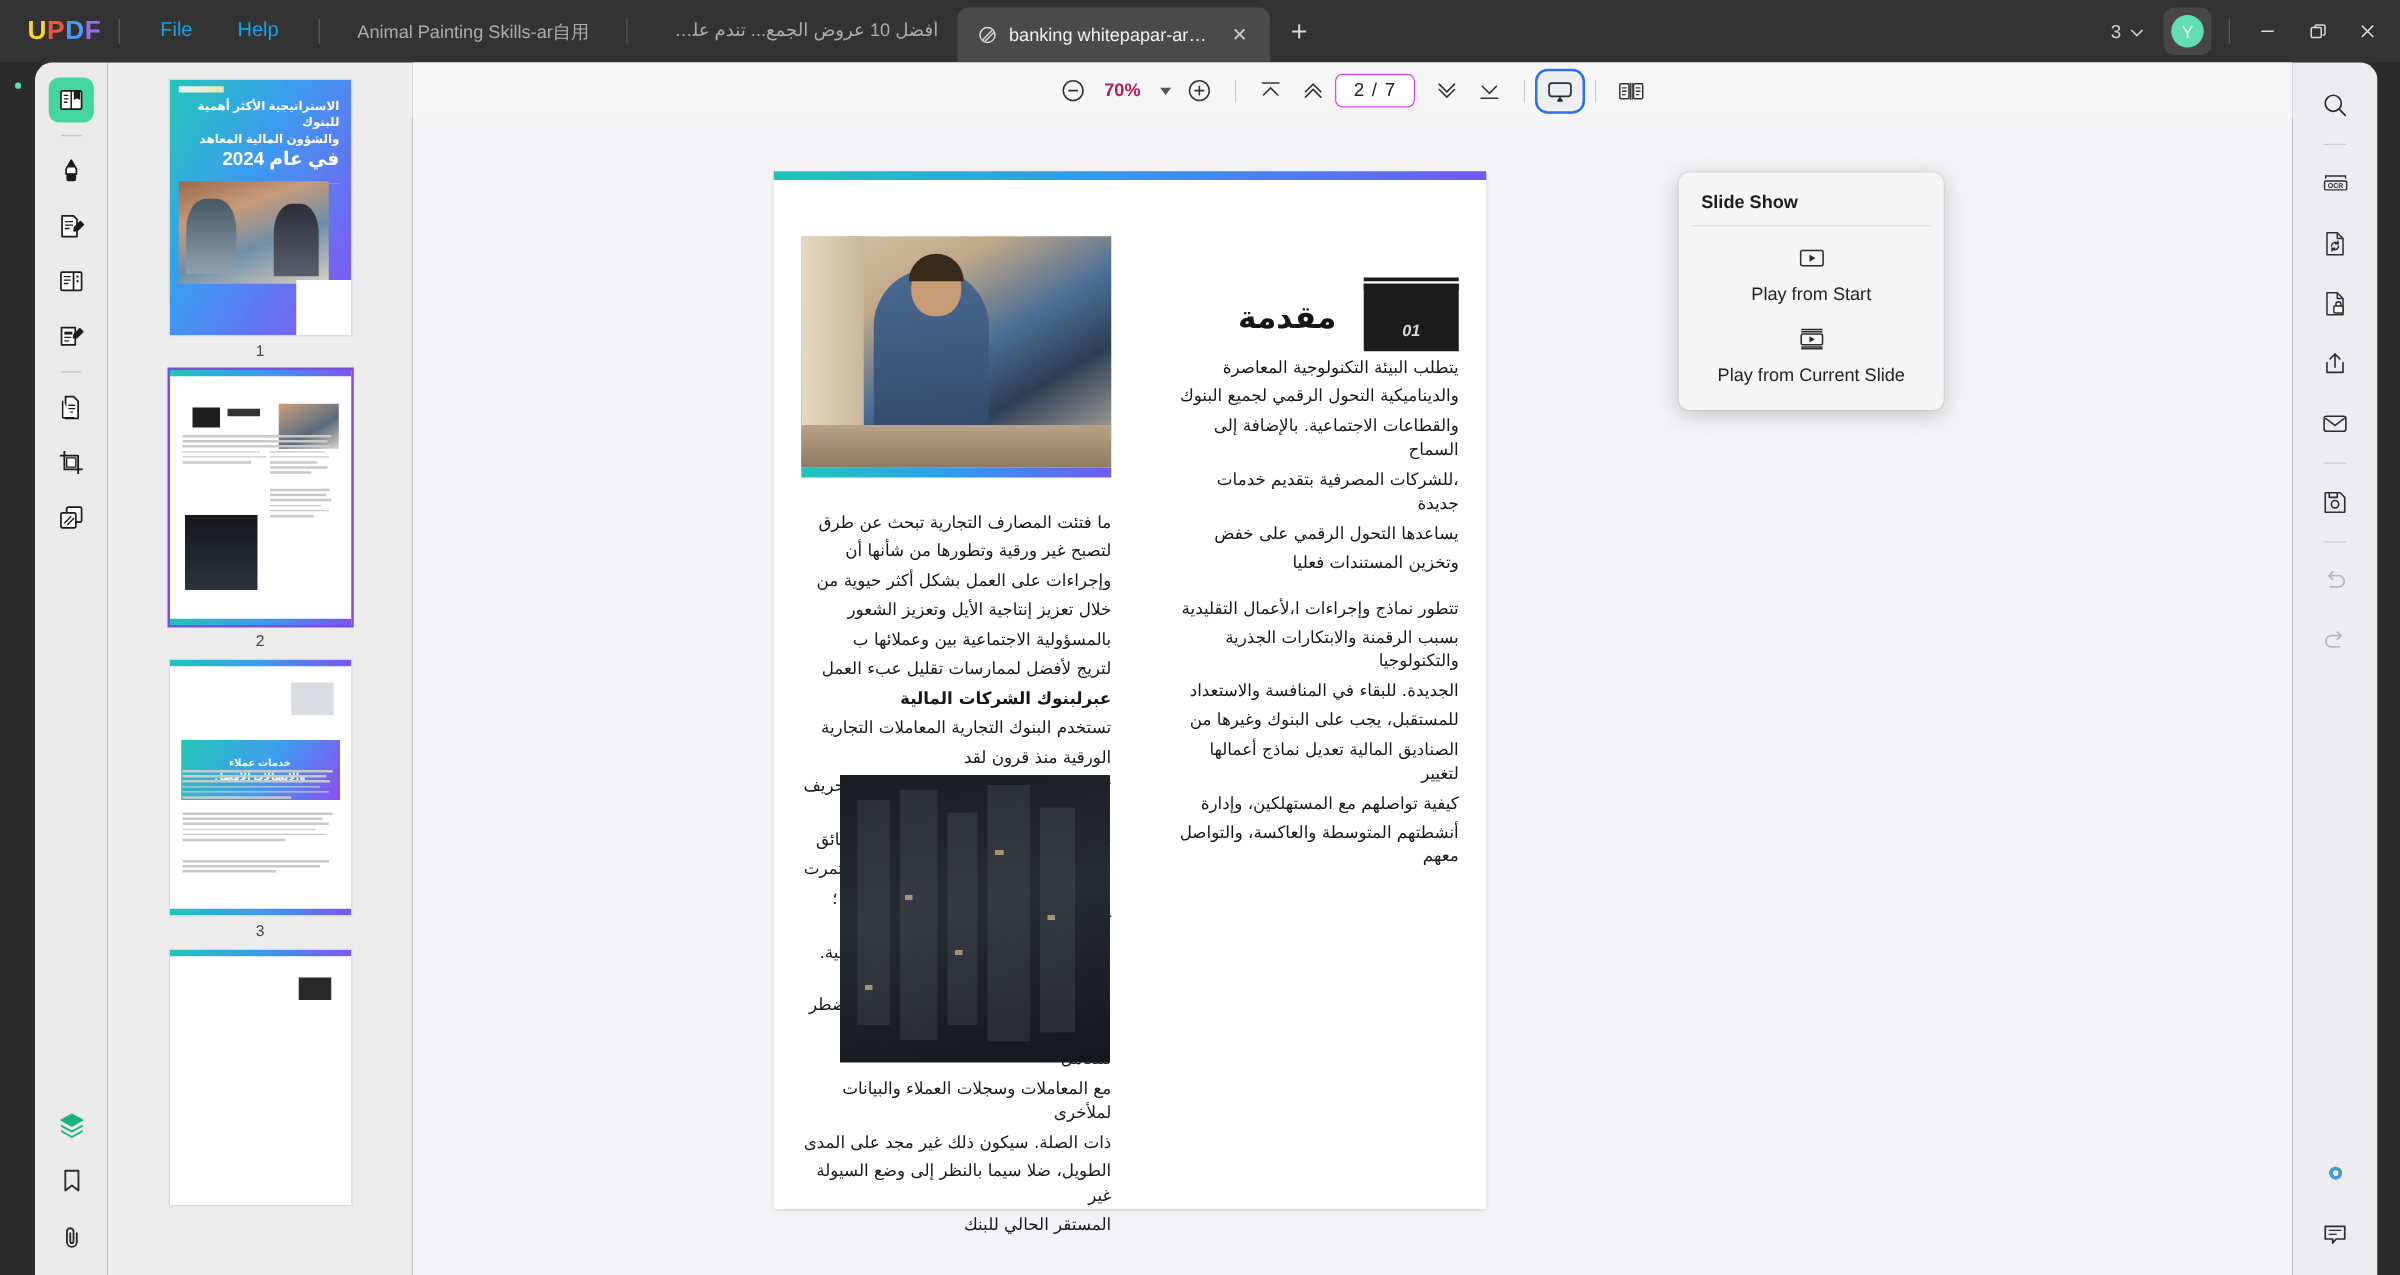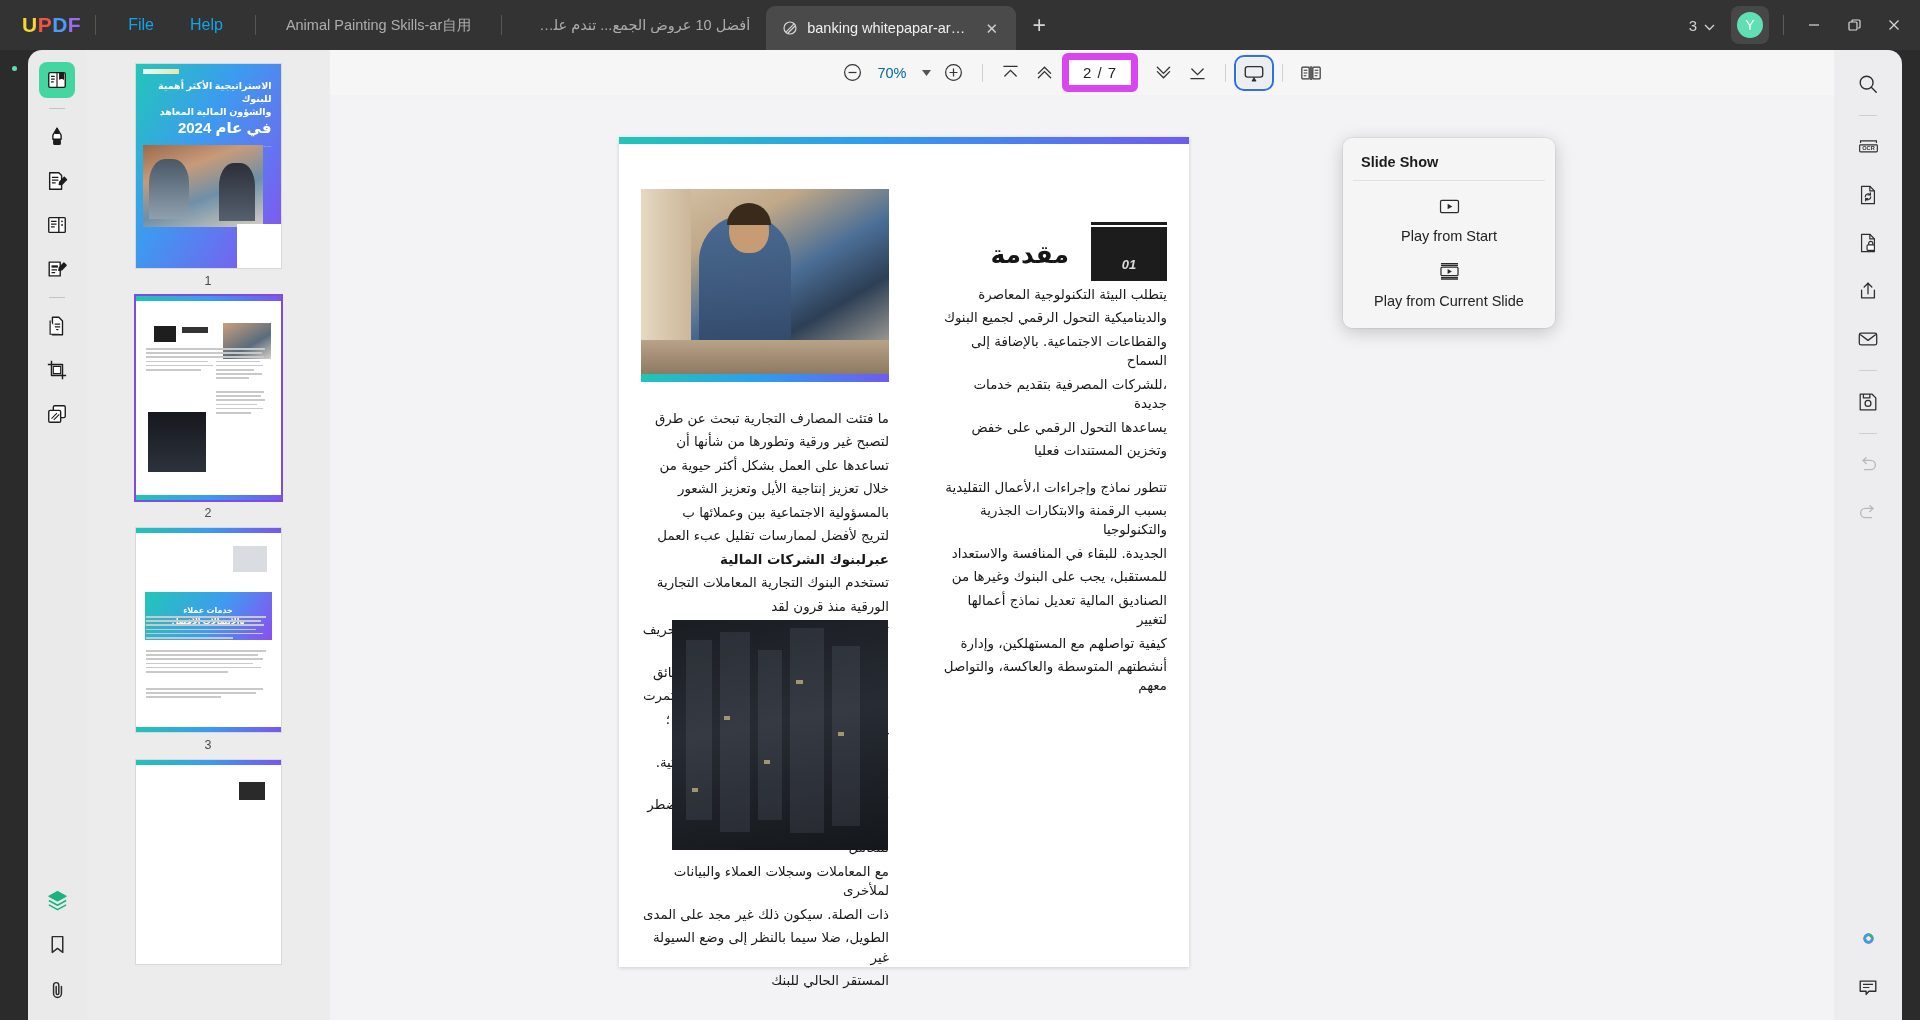--- a/index.html
+++ b/index.html
@@ -179,25 +179,25 @@
     background: #f6f6f7;
   }
   .tbtn {
     width: 34px; height: 30px; border-radius: 5px; cursor: pointer;
     display: flex; align-items: center; justify-content: center; color: #3b3b3b;
   }
   .tbtn.focused {
     outline: 2.5px solid #2e6ef0; outline-offset: 1px; border-radius: 7px;
     background: #eceef2;
   }
-  .zoomval { font-size: 14.5px; color: #0369a1; min-width: 44px; text-align: center; }
+  .zoomval { font-size: 14.5px; color: #be185d; min-width: 44px; text-align: center; font-weight: bold; }
   .caret { font-size: 9px; color: #555; margin-left: 2px; cursor: pointer; padding: 4px 6px; }
   .tbar-div { width: 1px; height: 18px; background: #d2d2d4; margin: 0 11px; }
   .pagebox {
-    border: 7px solid #d946ef; background: #fff; border-radius: 6px;
+    border: 1px solid #d946ef; background: #fff; border-radius: 6px;
     padding: 4px 14px; font-size: 15px; color: #1f1f1f; letter-spacing: 1px;
     cursor: text; min-width: 62px; text-align: center;
   }
 
   
   .pagearea { position: absolute; top: 45px; left: 0; right: 0; bottom: 0; overflow: hidden; }
   .page {
     position: absolute; top: 42px; left: 289px; width: 570px; height: 830px;
     background: #fff; box-shadow: 0 1px 4px rgba(0,0,0,.15);
   }
@@ -644,21 +644,21 @@
           <div class="hp-person"></div>
           <div class="hp-head"></div>
           <div class="hp-hair"></div>
           <div class="hp-sofa"></div>
         </div>
         <div class="hero-strip"></div>
 
         <div class="col-r">
           <div class="ar">ما فتئت المصارف التجارية تبحث عن طرق</div>
           <div class="ar">لتصبح غير ورقية  وتطورها من شأنها أن</div>
-          <div class="ar">تساعدها على العمل بشكل أكثر حيوية  من</div>
+          <div class="ar">وإجراءات على العمل بشكل أكثر حيوية  من</div>
           <div class="ar">خلال تعزيز إنتاجية الأيل وتعزيز الشعور</div>
           <div class="ar">بالمسؤولية الاجتماعية بين وعملائها ب</div>
           <div class="ar">لتريج لأفضل لممارسات تقليل عبء العمل</div>
           <div class="ar b">عبرلبنوك الشركات المالية</div>
           <div class="ar">تستخدم البنوك التجارية المعاملات التجارية</div>
           <div class="ar">الورقية منذ قرون لقد</div>
           <div class="ar">تضاعفت من حيث التكلفة والريحية والتحريف من</div>
           <div class="ar">حيث الوقت    اللازم لمعالجة الأوراق والوثائق</div>
           <div class="ar">المفقودة والأخطاء، وحتى   المصارف استمرت</div>
           <div class="ar">في عدة عمليات فعالة من حيث التكلفة ؛ كانت</div>

